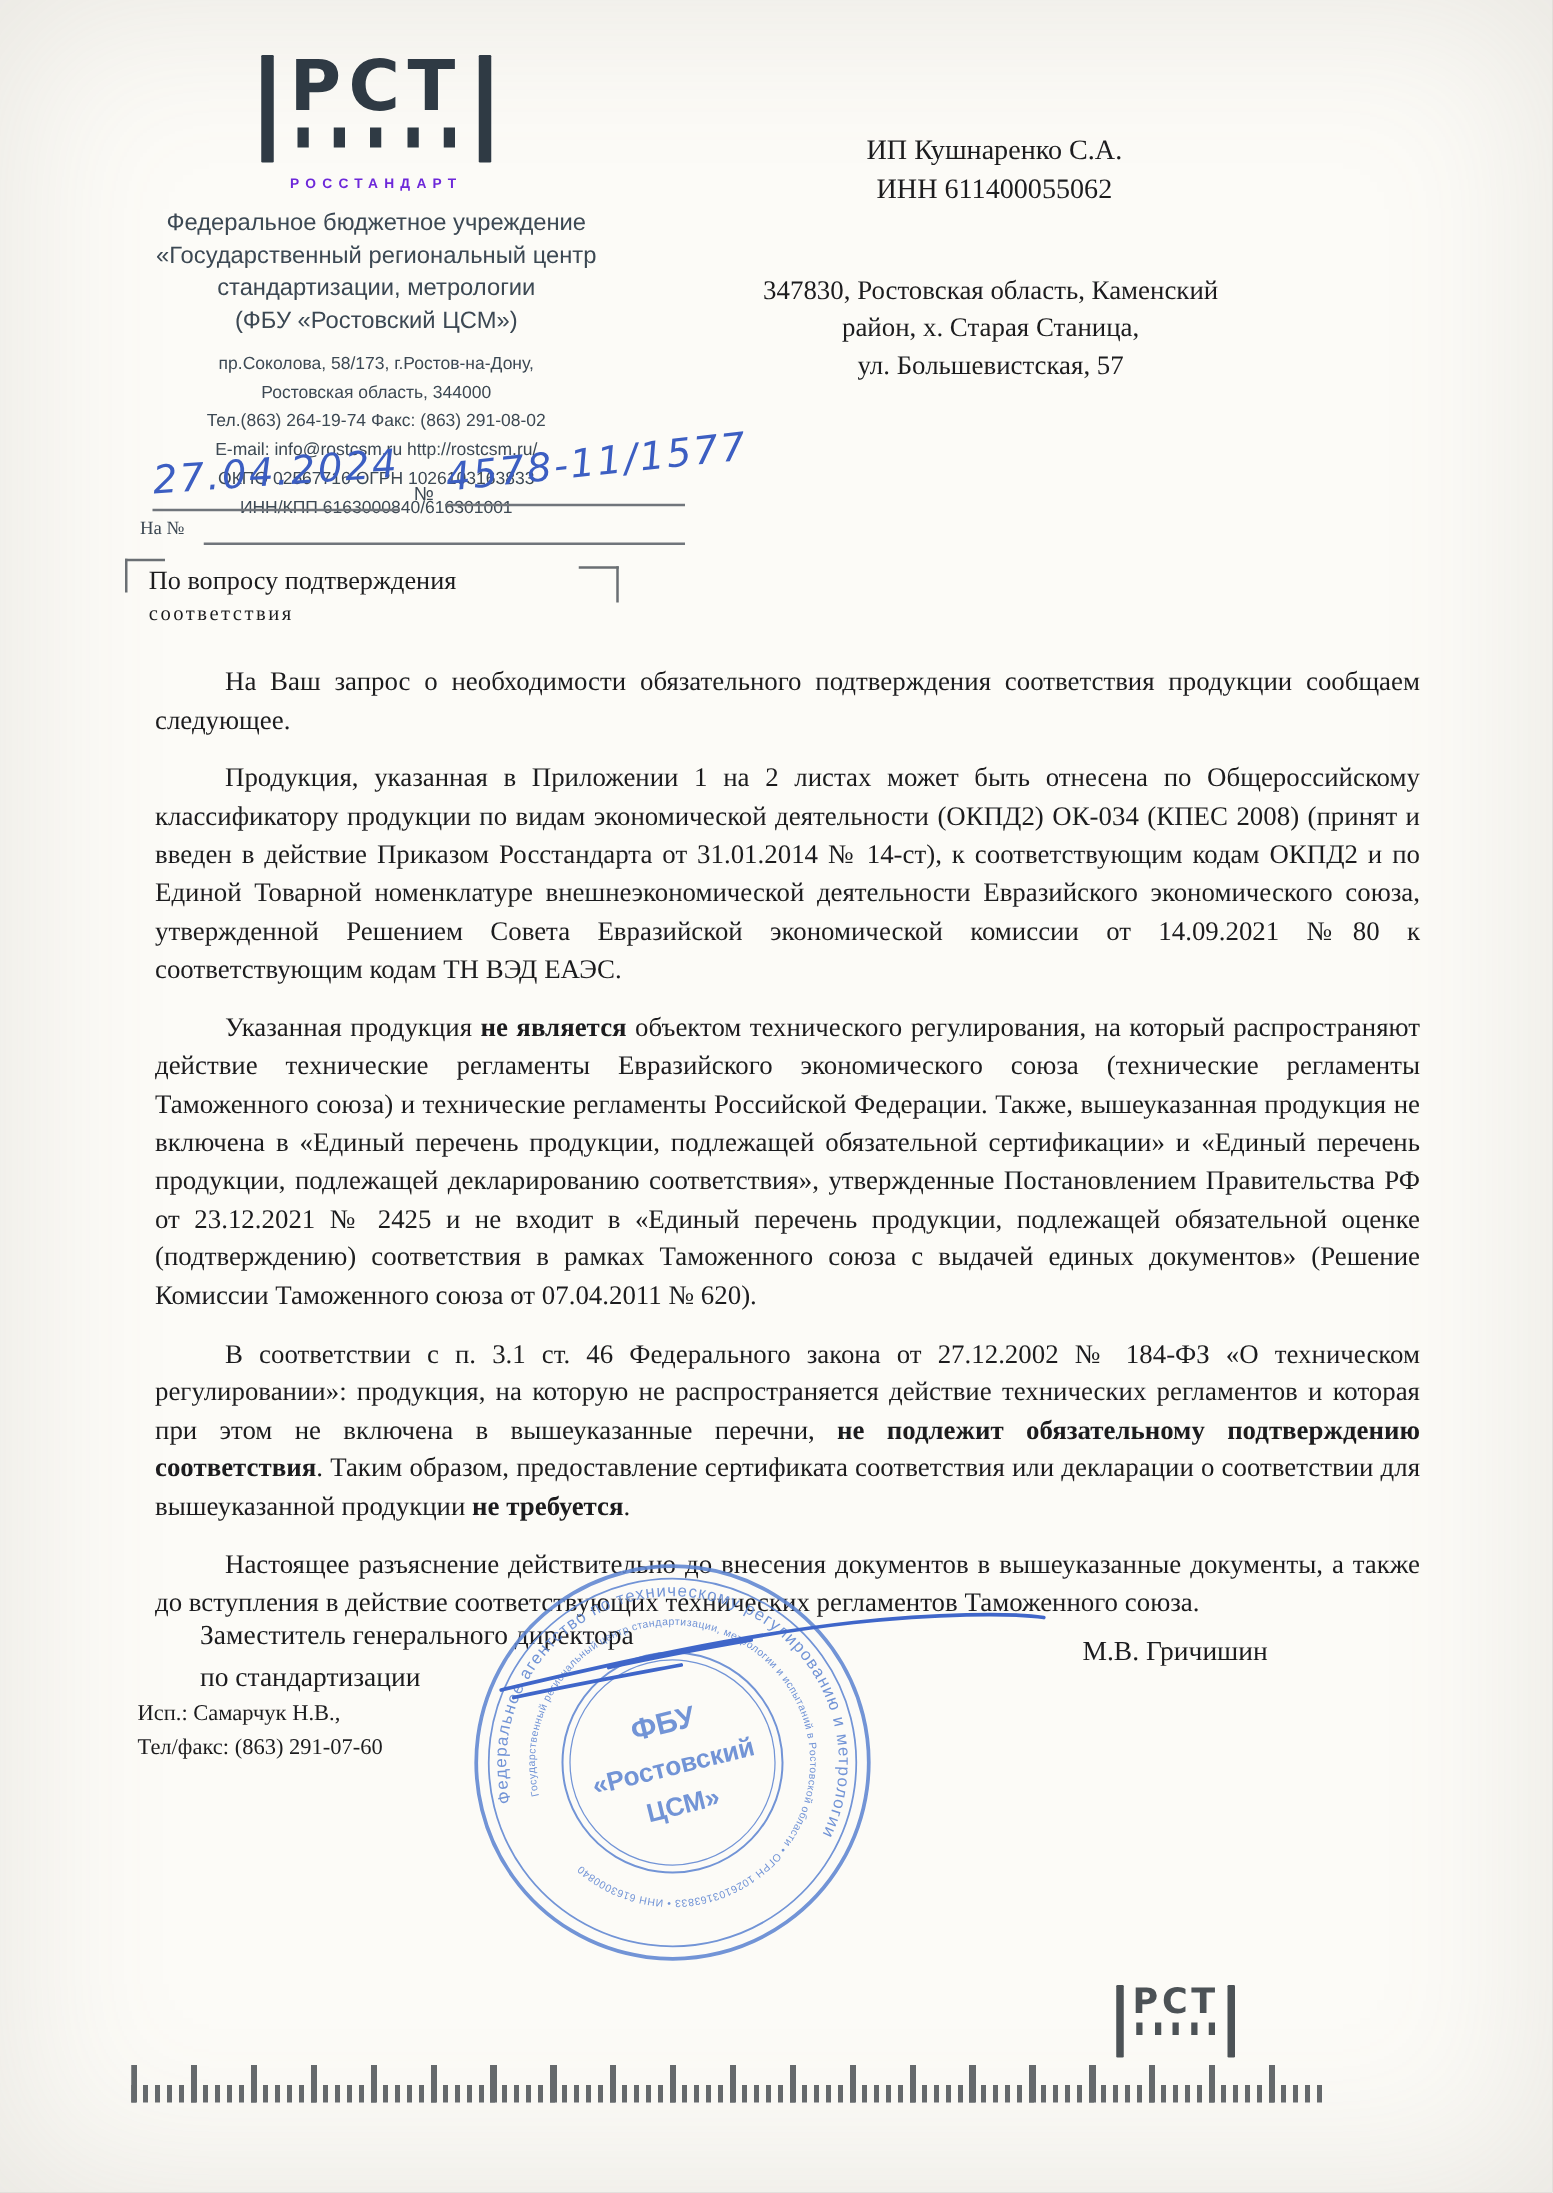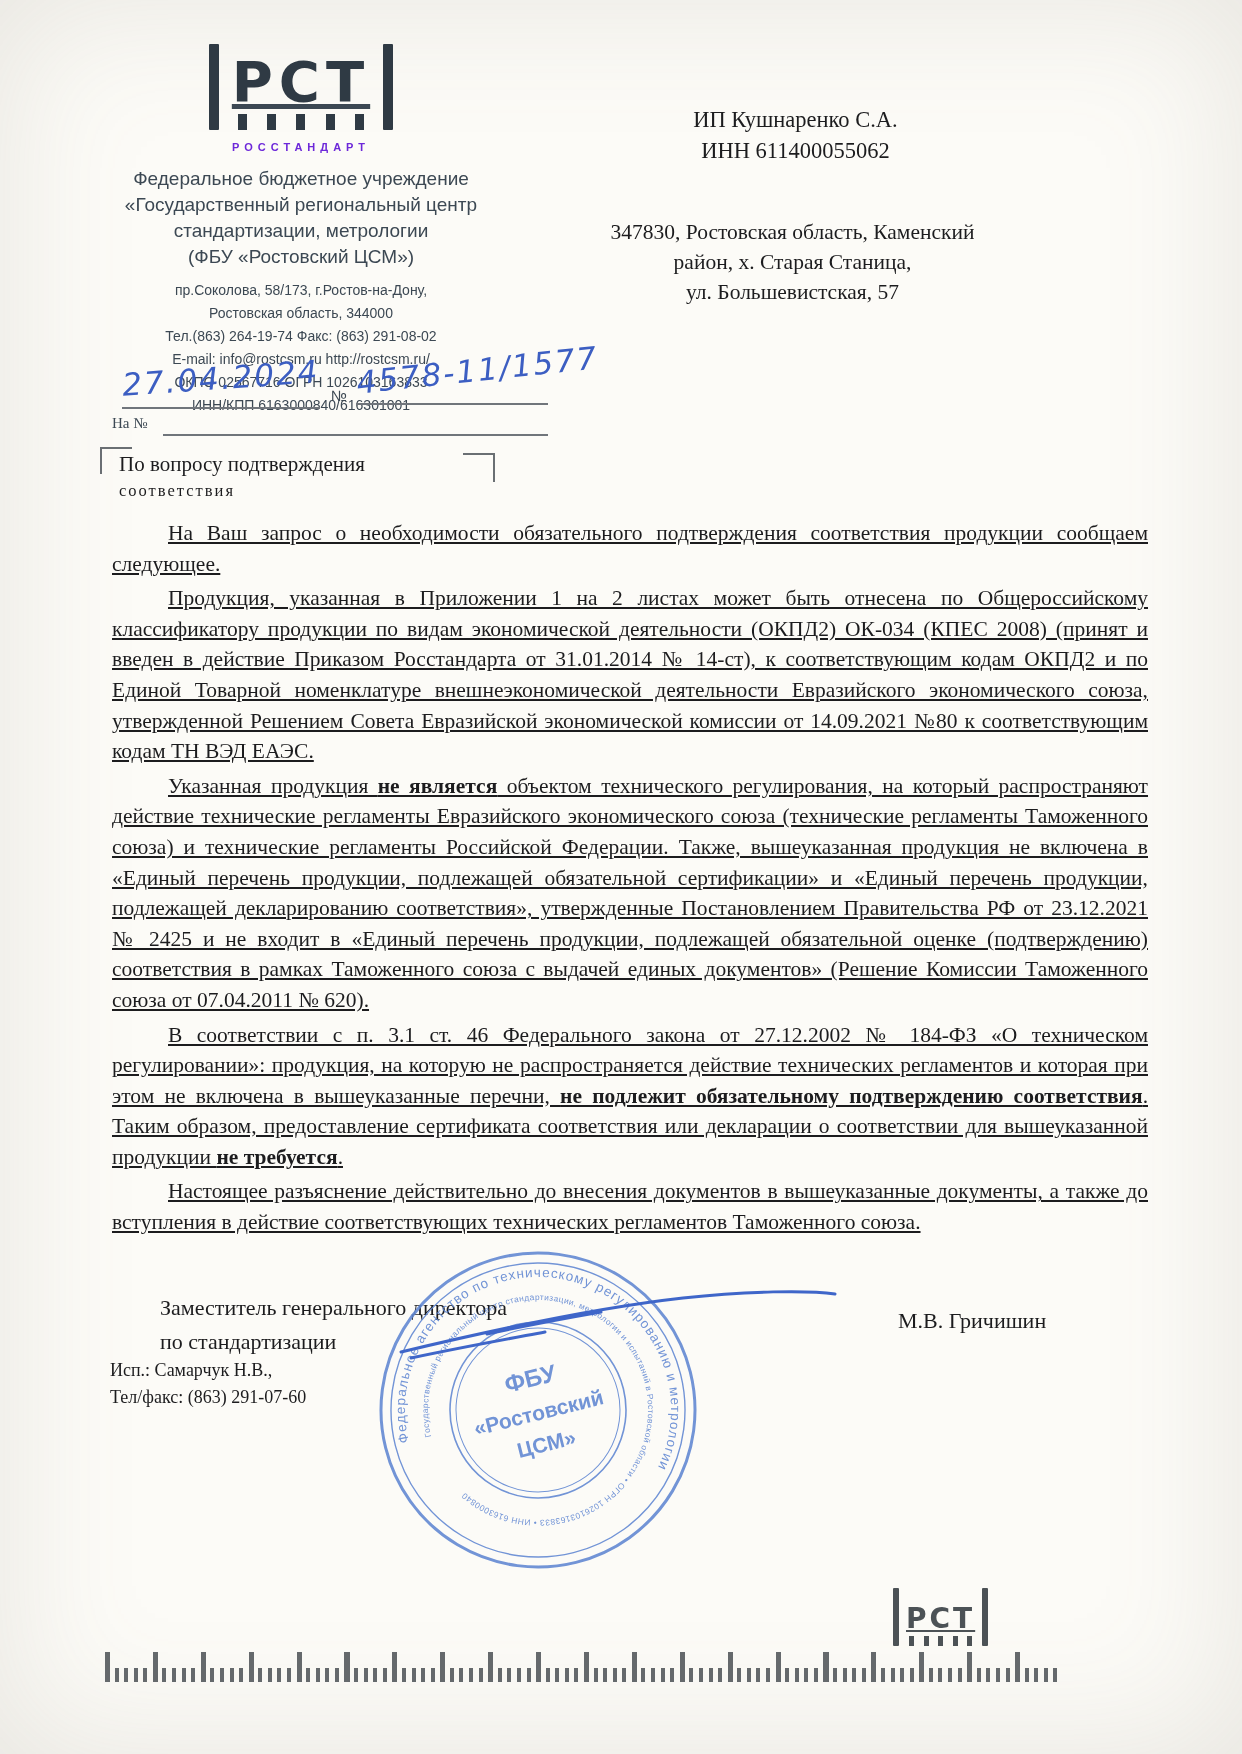--- a/index.html
+++ b/index.html
@@ -10,21 +10,21 @@
     font-family:"Liberation Serif",serif;
     box-shadow:inset 0 0 140px rgba(125,118,105,.16);
   }
   
   .letterhead{
     position:absolute;left:95px;top:44px;width:412px;text-align:center;
     font-family:"Liberation Sans",sans-serif;color:#3c4853;
   }
   .logo{display:flex;align-items:stretch;justify-content:center;gap:13px;height:86px;}
   .logo-bar{width:10px;background:#2f3a44;border-radius:1px;}
-  .logo-mid{display:flex;flex-direction:column;justify-content:flex-end;text-decoration:underline;}
+  .logo-mid{display:flex;flex-direction:column;justify-content:flex-start;}
   .logo-text{
     font-family:"DejaVu Sans",sans-serif;font-weight:800;font-size:56px;line-height:52px;
     letter-spacing:6px;color:#2f3a44;
   }
   .logo-ticks{display:flex;justify-content:space-between;padding:0 6px;margin-top:6px;}
   .logo-ticks i{display:block;width:9px;height:16px;background:#2f3a44;}
   .agency{margin-top:11px;font-weight:bold;font-size:11px;letter-spacing:5px;color:#6d28d9;}
   .org{margin-top:13px;font-size:19px;line-height:26px;font-weight:500;}
   .addr{margin-top:9px;font-size:14px;line-height:23px;}
   
@@ -42,25 +42,25 @@
   .corner-left{position:absolute;left:100px;top:447px;width:30px;height:25px;border-top:2px solid #6a6f73;border-left:2px solid #6a6f73;}
   .corner-right{position:absolute;left:463px;top:453px;width:30px;height:27px;border-top:2px solid #6a6f73;border-right:2px solid #6a6f73;}
   .subject{position:absolute;left:119px;top:452px;width:350px;}
   .subject-l1{font-size:21px;}
   .subject-l2{font-size:16.5px;letter-spacing:2px;margin-top:4px;}
   
   .recipient{position:absolute;left:558px;top:104px;width:475px;text-align:center;font-size:22.5px;line-height:31px;}
   .recipient-addr{position:absolute;left:550px;top:217px;width:485px;text-align:center;font-size:21.5px;line-height:30px;}
   
   .body-text{position:absolute;left:108px;top:514px;width:1044px;font-size:21.5px;line-height:30.6px;text-align:justify;}
-  .body-text p{margin:4px;text-indent:56px;text-decoration:underline;}
+  .body-text p{margin:16px;text-indent:56px;}
   .b{font-weight:bold;}
   
   .sig-pos{position:absolute;left:160px;top:1291px;font-size:22px;line-height:34px;}
-  .sig-name{position:absolute;left:866px;top:1308px;font-size:22px;margin-left:32px;}
+  .sig-name{position:absolute;left:866px;top:1308px;font-size:22px;}
   .executor{position:absolute;left:110px;top:1357px;font-size:18px;line-height:27px;}
   .stamp{position:absolute;left:366px;top:1238px;width:344px;height:344px;opacity:.88;transform:rotate(-14deg);}
   .autograph{position:absolute;left:383px;top:1278px;width:468px;height:88px;}
   
   .ruler{
     position:absolute;left:105px;top:1652px;width:958px;height:30px;opacity:.88;
     background-image:
       repeating-linear-gradient(90deg,#51565a 0,#51565a 5px,transparent 5px,transparent 47.9px),
       repeating-linear-gradient(90deg,#51565a 0,#51565a 4px,transparent 4px,transparent 9.58px);
     background-size:100% 100%,100% 14px;

